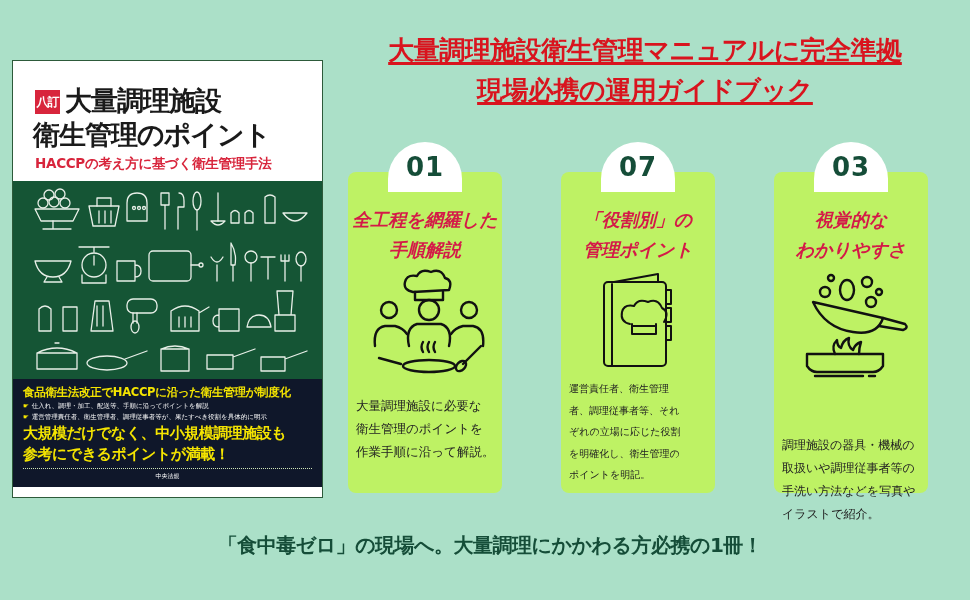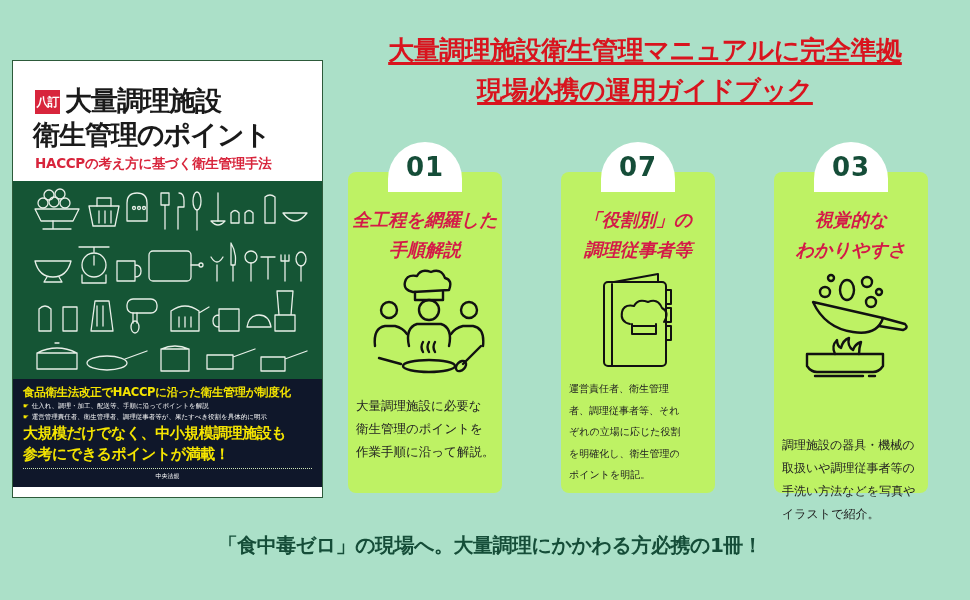--- a/index.html
+++ b/index.html
@@ -258,21 +258,21 @@
   </div>
   <div class="card-desc">大量調理施設に必要な
 衛生管理のポイントを
 作業手順に沿って解説。</div>
 </div>
 
 <div class="card card2" style="left:561px;">
   <div class="card-tab"></div>
   <div class="card-num">07</div>
   <div class="card-title">「役割別」の
-調理従事者等</div>
+管理ポイント</div>
   <div class="card-icon">
     <svg width="120" height="110" viewBox="0 0 120 110" fill="none" stroke="#111" stroke-width="2" stroke-linecap="round" stroke-linejoin="round">
       <path d="M36 14 l44 -8 v8"></path>
       <rect x="26" y="14" width="62" height="84" rx="4"></rect>
       <path d="M34 16 v82"></path>
       <rect x="88" y="22" width="5" height="14"></rect>
         <rect x="88" y="40" width="5" height="14"></rect>
         <rect x="88" y="58" width="5" height="14"></rect>
       <path d="M52 56 q-10 -2 -8 -12 q2 -8 12 -6 q4 -8 14 -4 q10 -4 14 6 q8 4 2 14"></path>
       <path d="M54 56 v10 h24 v-10 M54 58 h24"></path>

